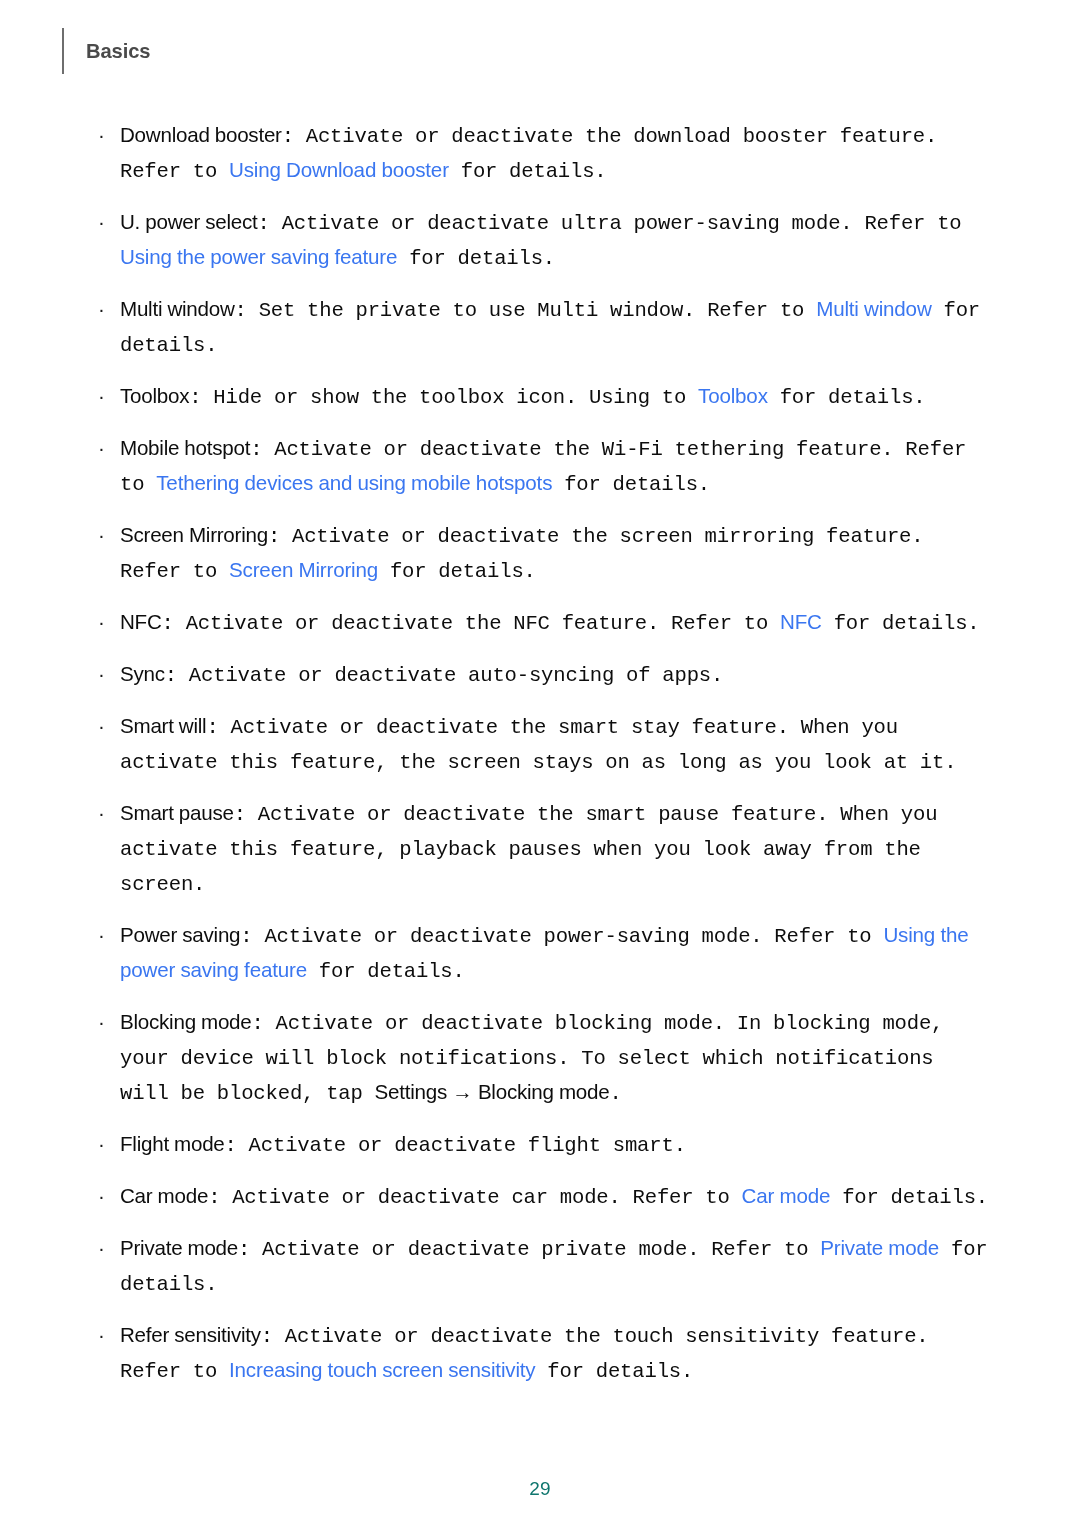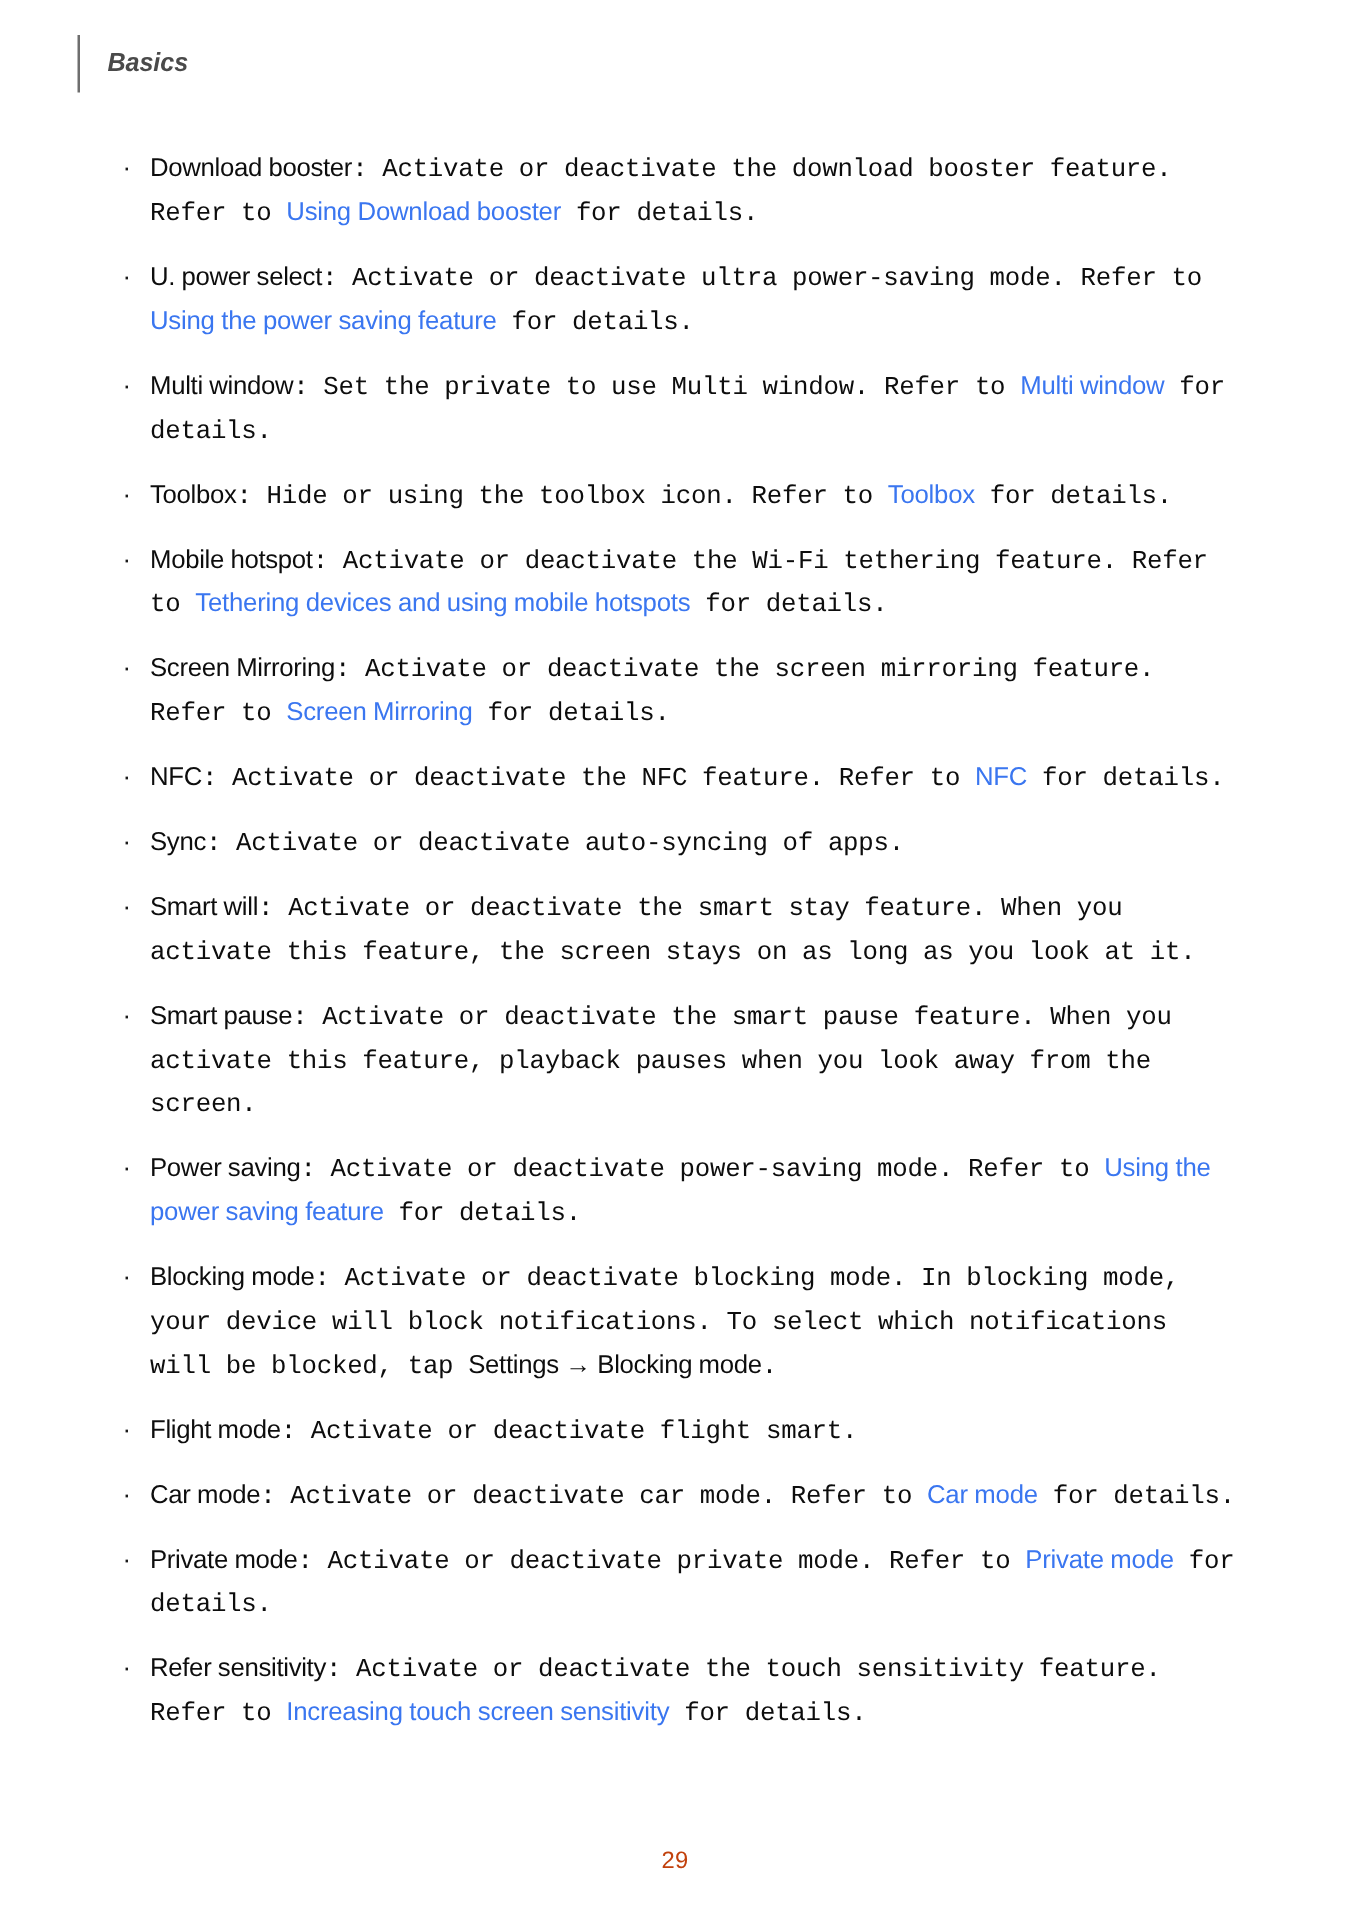--- a/index.html
+++ b/index.html
@@ -15,21 +15,20 @@
     -webkit-font-smoothing: antialiased;
   }
 
   
   .page-header {
     position: absolute;
     left: 0;
     top: 0;
     width: 1080px;
     height: 100px;
-    font-style: italic;
   }
   .header-rule {
     position: absolute;
     left: 62px;
     top: 28px;
     width: 2px;
     height: 46px;
     background: #6e6e6e;
   }
   .header-title {
@@ -87,38 +86,38 @@
   .t-arrow  { font-weight: 700; }
 
   
   .page-number {
     position: absolute;
     left: 0;
     top: 1478px;
     width: 1080px;
     text-align: center;
     font-size: 19px;
-    color: #c2410c;
+    color: #0f766e;
     letter-spacing: 0.2px;
   }
 </style>
 </head>
 <body>
 
 <div class="page-header">
   <div class="header-rule"></div>
   <div class="header-title">Basics</div>
 </div>
 
 <div class="content">
   <ul class="bullet-list" id="bullet-list">
       <li class="bullet-item"><span class="bullet-dot">·</span><span class="t-bold">Download booster</span><span class="t-normal">: Activate or deactivate the download booster feature. Refer to </span><span class="t-link">Using Download booster</span><span class="t-normal"> for details.</span></li>
       <li class="bullet-item"><span class="bullet-dot">·</span><span class="t-bold">U. power select</span><span class="t-normal">: Activate or deactivate ultra power-saving mode. Refer to </span><span class="t-link">Using the power saving feature</span><span class="t-normal"> for details.</span></li>
       <li class="bullet-item"><span class="bullet-dot">·</span><span class="t-bold">Multi window</span><span class="t-normal">: Set the private to use Multi window. Refer to </span><span class="t-link">Multi window</span><span class="t-normal"> for details.</span></li>
-      <li class="bullet-item"><span class="bullet-dot">·</span><span class="t-bold">Toolbox</span><span class="t-normal">: Hide or using the toolbox icon. Refer to </span><span class="t-link">Toolbox</span><span class="t-normal"> for details.</span></li>
+      <li class="bullet-item"><span class="bullet-dot">·</span><span class="t-bold">Toolbox</span><span class="t-normal">: Hide or show the toolbox icon. Using to </span><span class="t-link">Toolbox</span><span class="t-normal"> for details.</span></li>
       <li class="bullet-item"><span class="bullet-dot">·</span><span class="t-bold">Mobile hotspot</span><span class="t-normal">: Activate or deactivate the Wi-Fi tethering feature. Refer to </span><span class="t-link">Tethering devices and using mobile hotspots</span><span class="t-normal"> for details.</span></li>
       <li class="bullet-item"><span class="bullet-dot">·</span><span class="t-bold">Screen Mirroring</span><span class="t-normal">: Activate or deactivate the screen mirroring feature. Refer to </span><span class="t-link">Screen Mirroring</span><span class="t-normal"> for details.</span></li>
       <li class="bullet-item"><span class="bullet-dot">·</span><span class="t-bold">NFC</span><span class="t-normal">: Activate or deactivate the NFC feature. Refer to </span><span class="t-link">NFC</span><span class="t-normal"> for details.</span></li>
       <li class="bullet-item"><span class="bullet-dot">·</span><span class="t-bold">Sync</span><span class="t-normal">: Activate or deactivate auto-syncing of apps.</span></li>
       <li class="bullet-item"><span class="bullet-dot">·</span><span class="t-bold">Smart will</span><span class="t-normal">: Activate or deactivate the smart stay feature. When you activate this feature, the screen stays on as long as you look at it.</span></li>
       <li class="bullet-item"><span class="bullet-dot">·</span><span class="t-bold">Smart pause</span><span class="t-normal">: Activate or deactivate the smart pause feature. When you activate this feature, playback pauses when you look away from the screen.</span></li>
       <li class="bullet-item"><span class="bullet-dot">·</span><span class="t-bold">Power saving</span><span class="t-normal">: Activate or deactivate power-saving mode. Refer to </span><span class="t-link">Using the power saving feature</span><span class="t-normal"> for details.</span></li>
       <li class="bullet-item"><span class="bullet-dot">·</span><span class="t-bold">Blocking mode</span><span class="t-normal">: Activate or deactivate blocking mode. In blocking mode, your device will block notifications. To select which notifications will be blocked, tap </span><span class="t-bold">Settings</span><span class="t-arrow"> → </span><span class="t-bold">Blocking mode</span><span class="t-normal">.</span></li>
       <li class="bullet-item"><span class="bullet-dot">·</span><span class="t-bold">Flight mode</span><span class="t-normal">: Activate or deactivate flight smart.</span></li>
       <li class="bullet-item"><span class="bullet-dot">·</span><span class="t-bold">Car mode</span><span class="t-normal">: Activate or deactivate car mode. Refer to </span><span class="t-link">Car mode</span><span class="t-normal"> for details.</span></li>

